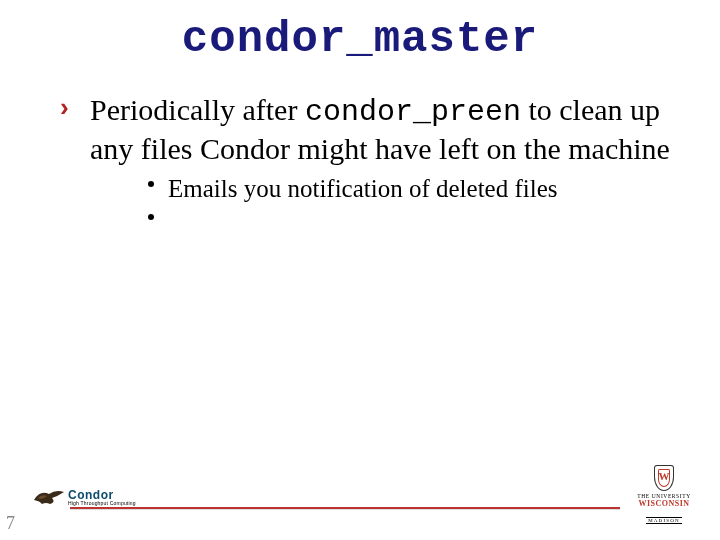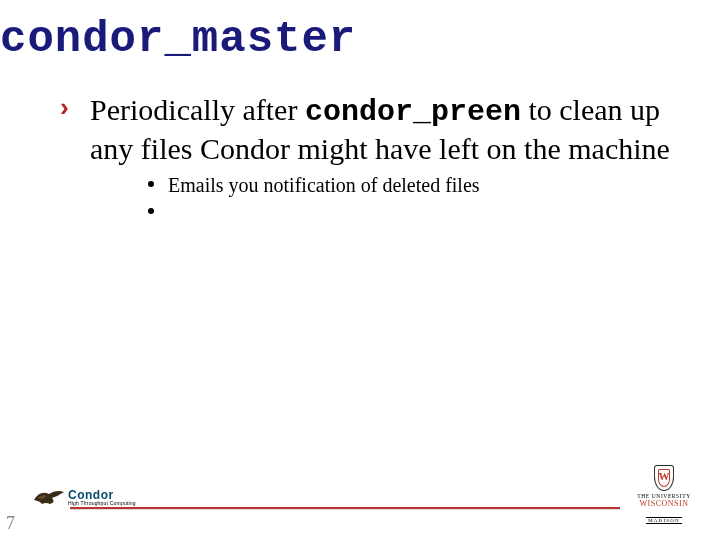--- a/index.html
+++ b/index.html
@@ -3,20 +3,21 @@
 <meta charset="utf-8">
 <style>
   * { margin: 0; padding: 0; box-sizing: border-box; }
   html, body { width: 720px; height: 540px; background: #fff; font-family: Georgia, 'Times New Roman', serif; overflow: hidden; }
   .slide { position: relative; width: 720px; height: 540px; }
   .title {
     font-family: 'Courier New', Courier, monospace;
     font-weight: bold;
     font-size: 44px;
     color: #1a1a7a;
+    text-align: center;
     padding-top: 14px;
     letter-spacing: 1px;
   }
   .content {
     padding: 28px 40px 0 60px;
     color: #000;
   }
   .bullet1 {
     position: relative;
     padding-left: 30px;
@@ -29,30 +30,30 @@
     left: 0;
     top: 0;
     color: #b22222;
     font-family: Verdana, Geneva, sans-serif;
     font-weight: bold;
     font-size: 26px;
     line-height: 1.2;
   }
   .bullet1 .code-inline {
     font-family: 'Courier New', Courier, monospace;
-    font-weight: bold;
+    font-weight: normal;
   }
   .sublist {
     padding-left: 58px;
     padding-top: 6px;
   }
   .bullet2 {
     position: relative;
     padding-left: 20px;
-    font-size: 20px;
+    font-size: 25px;
     line-height: 1.25;
     margin-bottom: 2px;
   }
   .bullet2 .dot {
     position: absolute;
     left: 0;
     top: 8px;
     width: 6px;
     height: 6px;
     background: #000;
@@ -145,21 +146,21 @@
     font-size: 11px;
   }
   .wisc-logo .uline {
     font-family: Georgia, serif;
     font-size: 5.5px;
     color: #000;
     letter-spacing: 0.6px;
   }
   .wisc-logo .wline {
     font-family: Georgia, serif;
-    font-weight: normal;
+    font-weight: bold;
     font-size: 8px;
     color: #c0392b;
     letter-spacing: 0.5px;
   }
   .wisc-logo .mline {
     font-family: Georgia, serif;
     font-size: 5px;
     color: #000;
     letter-spacing: 1.2px;
     border-top: 0.5px solid #000;

